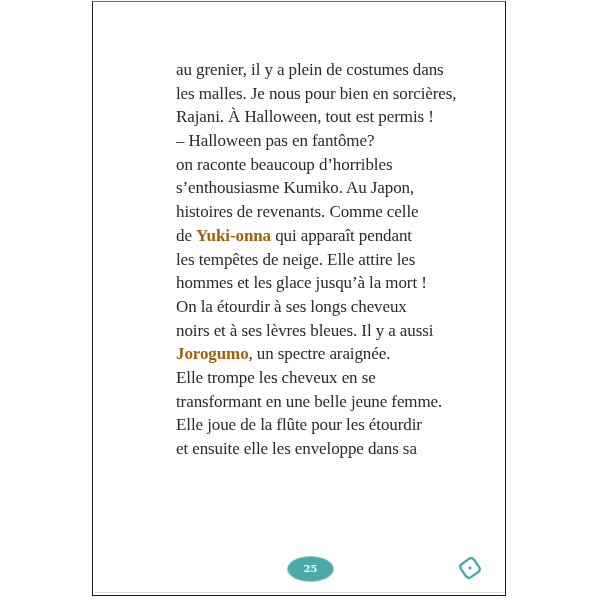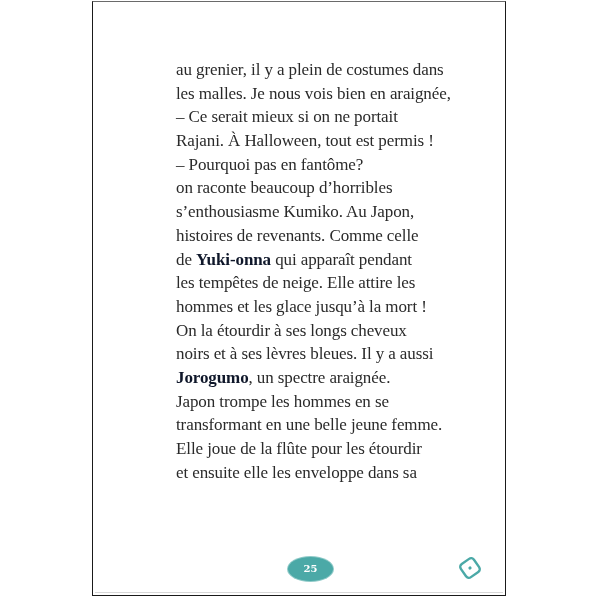--- a/index.html
+++ b/index.html
@@ -42,21 +42,21 @@
       color: #2a2a2a;
       letter-spacing: -0.1px;
     }
     .line {
       display: block;
       white-space: nowrap;
       height: 23.7px;
     }
     .bold {
       font-weight: bold;
-      color: #0f172a;
+      color: #a16207;
     }
     .page-number {
       position: absolute;
       left: 195px;
       top: 555px;
       width: 45px;
       height: 24px;
       border-radius: 50%;
       background: #4ba9a7;
       box-shadow: 0 0 0 1px #8fcac8;
@@ -74,34 +74,33 @@
       width: 26px;
       height: 26px;
     }
   </style>
 </head>
 <body>
 
 <div class="page">
   <div class="text-block" id="text-block">
       <span class="line"><span>au grenier, il y a plein de costumes dans</span></span>
-      <span class="line"><span>les malles. Je nous vois bien en araignée,</span></span>
-      <span class="line"><span>– Ce serait mieux si on ne portait</span></span>
+      <span class="line"><span>les malles. Je nous pour bien en sorcières,</span></span>
       <span class="line"><span>Rajani. À Halloween, tout est permis !</span></span>
-      <span class="line"><span>– Pourquoi pas en fantôme?</span></span>
+      <span class="line"><span>– Halloween pas en fantôme?</span></span>
       <span class="line"><span>on raconte beaucoup d’horribles</span></span>
       <span class="line"><span>s’enthousiasme Kumiko. Au Japon,</span></span>
       <span class="line"><span>histoires de revenants. Comme celle</span></span>
       <span class="line"><span>de </span><span class="bold">Yuki-onna</span><span> qui apparaît pendant</span></span>
       <span class="line"><span>les tempêtes de neige. Elle attire les</span></span>
       <span class="line"><span>hommes et les glace jusqu’à la mort !</span></span>
       <span class="line"><span>On la étourdir à ses longs cheveux</span></span>
       <span class="line"><span>noirs et à ses lèvres bleues. Il y a aussi</span></span>
       <span class="line"><span class="bold">Jorogumo</span><span>, un spectre araignée.</span></span>
-      <span class="line"><span>Japon trompe les hommes en se</span></span>
+      <span class="line"><span>Elle trompe les cheveux en se</span></span>
       <span class="line"><span>transformant en une belle jeune femme.</span></span>
       <span class="line"><span>Elle joue de la flûte pour les étourdir</span></span>
       <span class="line"><span>et ensuite elle les enveloppe dans sa</span></span>
     </div>
 
   <div class="page-number">25</div>
 
   <svg class="dice-icon" viewBox="0 0 26 26">
     <g transform="rotate(-35 13 13)">
       <rect x="5" y="5" width="16" height="16" rx="3.5" ry="3.5" fill="none" stroke="#4ba9a7" stroke-width="2.4"></rect>

